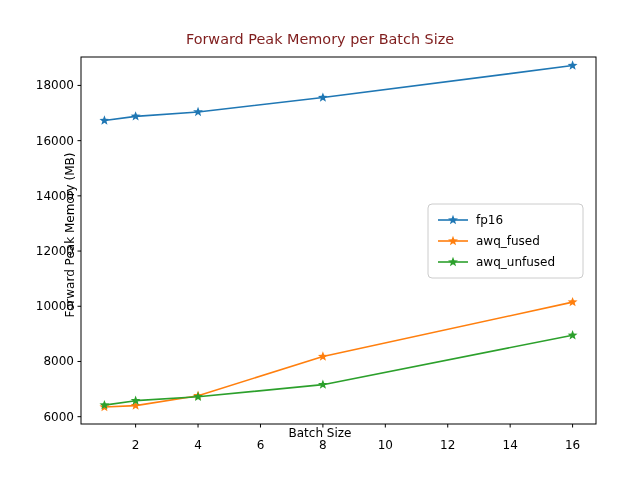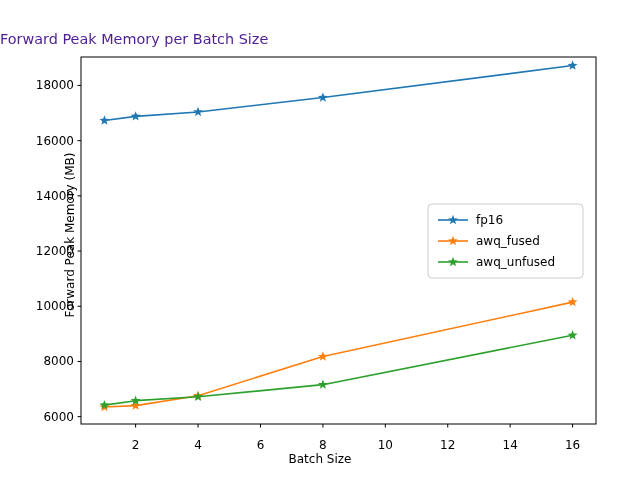--- a/index.html
+++ b/index.html
@@ -17,38 +17,38 @@
     position: relative;
     width: 640px;
     height: 480px;
     background: #ffffff;
   }
   #chart-title {
     position: absolute;
     left: 0;
     top: 31px;
     width: 640px;
-    text-align: left;
+    text-align: center;
     font-size: 14.4px;
-    color: #4c1d95;
+    color: #7f1d1d;
     letter-spacing: 0px;
   }
   #plot-svg {
     position: absolute;
     left: 0;
     top: 0;
   }
   .axis-label {
     position: absolute;
     font-size: 12px;
     color: #000000;
   }
   #xlabel {
     left: 0;
-    top: 452px;
+    top: 426px;
     width: 640px;
     text-align: center;
   }
   #ylabel {
     left: -80px;
     top: 228px;
     width: 300px;
     text-align: center;
     transform: rotate(-90deg);
     transform-origin: center center;

